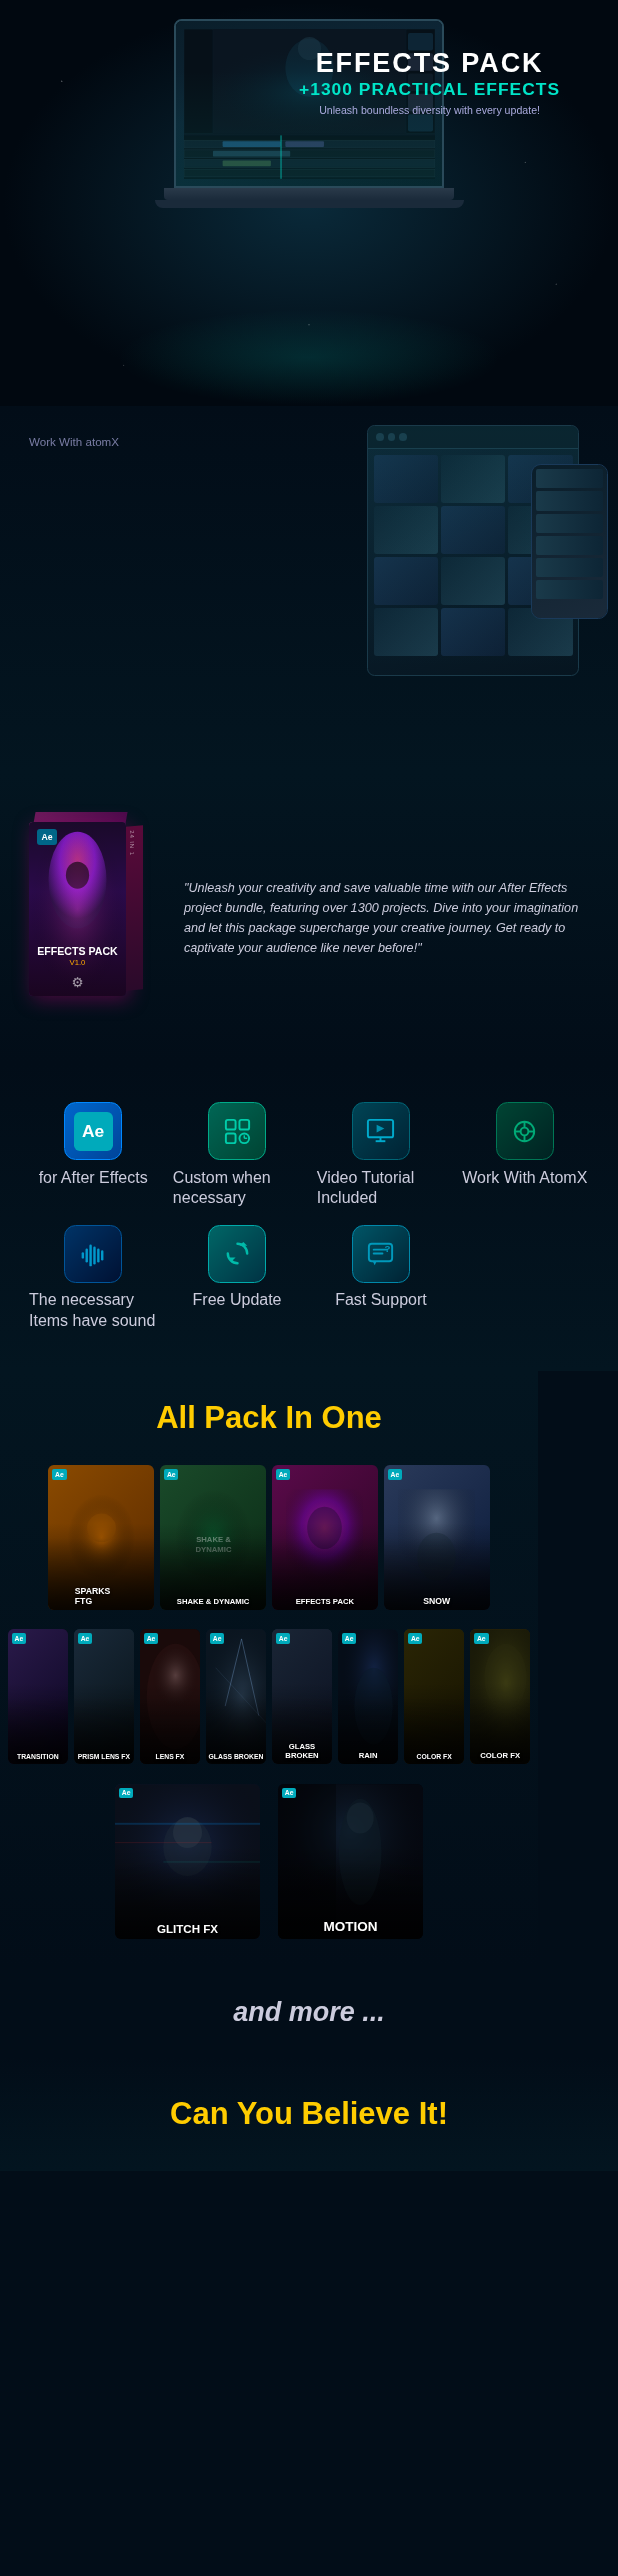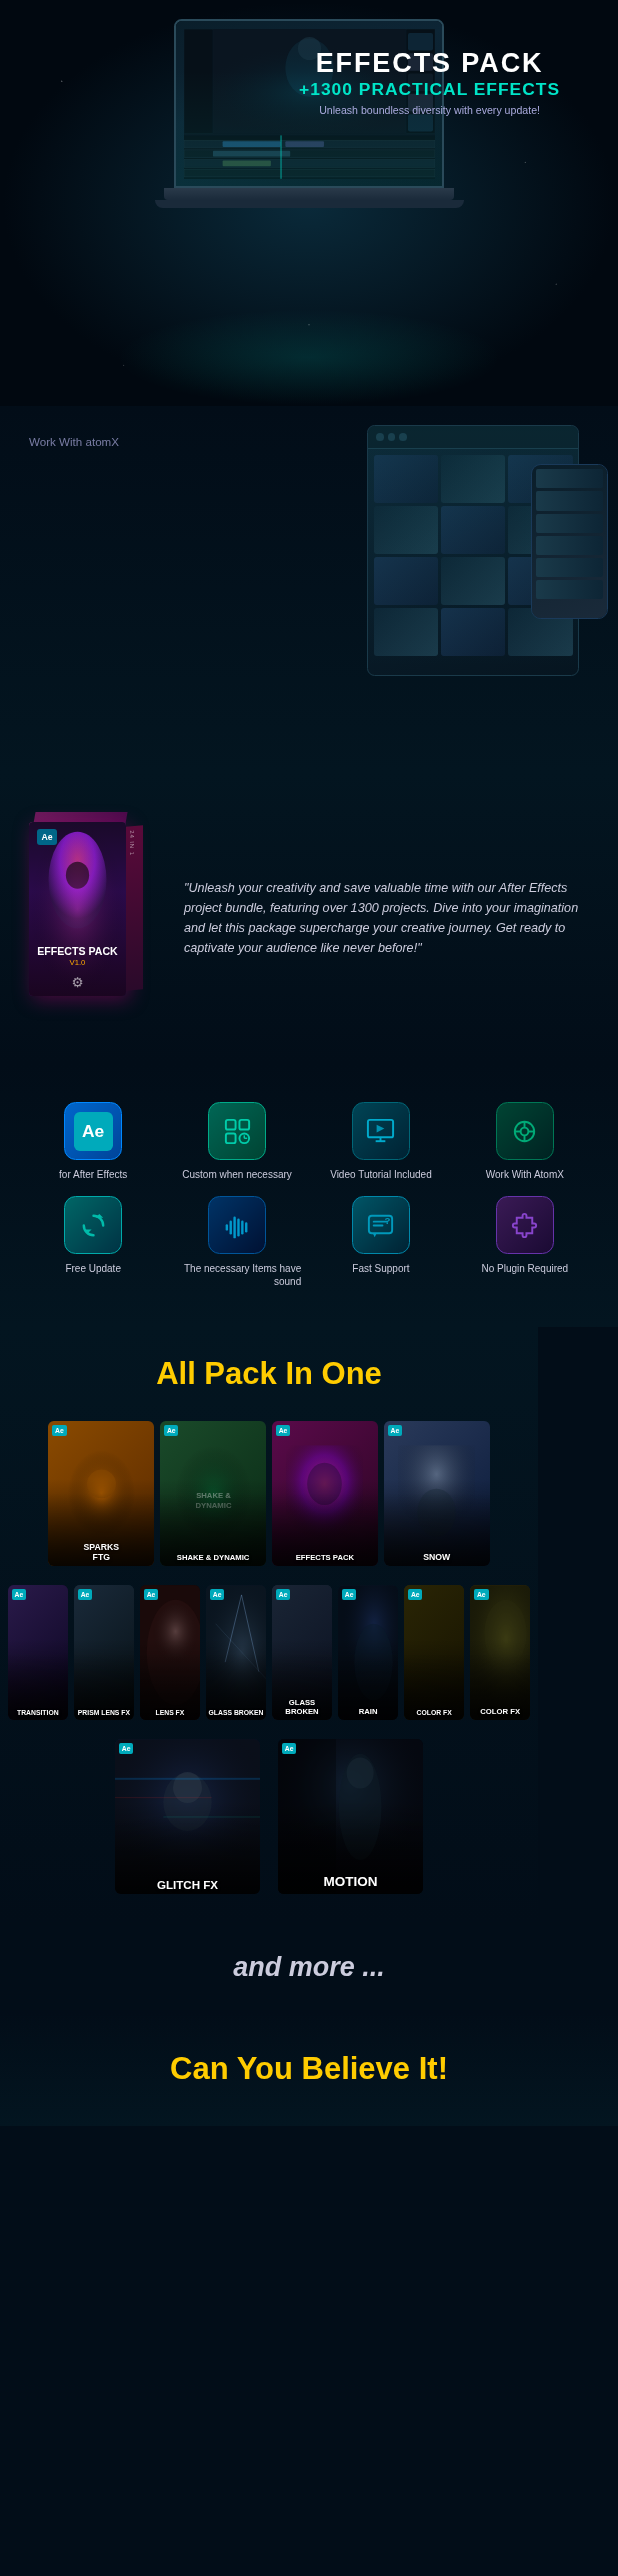--- a/index.html
+++ b/index.html
@@ -335,23 +335,23 @@
     }
     .feature-icon.blue { background: linear-gradient(135deg, #0066cc, #004499); border: 1px solid #0088ff; }
     .feature-icon.teal { background: linear-gradient(135deg, #006655, #004433); border: 1px solid #00aa88; }
     .feature-icon.dark-teal { background: linear-gradient(135deg, #004455, #002233); border: 1px solid #006677; }
     .feature-icon.dark-green { background: linear-gradient(135deg, #004433, #002222); border: 1px solid #007755; }
     .feature-icon.teal2 { background: linear-gradient(135deg, #006666, #003344); border: 1px solid #00aaaa; }
     .feature-icon.dark-blue { background: linear-gradient(135deg, #003366, #001133); border: 1px solid #005599; }
     .feature-icon.medium-teal { background: linear-gradient(135deg, #005566, #002233); border: 1px solid #0088aa; }
     .feature-icon.purple { background: linear-gradient(135deg, #3a1a55, #1a0a33); border: 1px solid #6633aa; }
     .feature-label {
-      font-size: 10px;
+      font-size: 16px;
       color: #ccd;
-      text-align: right;
+      text-align: left;
       line-height: 1.3;
     }
     .features-grid-row2 {
       margin-top: 15.5px;
     }
 
     
     .allpack-section {
       width: 538px;
       background: linear-gradient(180deg, #031520 0%, #020d18 100%);
@@ -663,83 +663,75 @@
           <line x1="20" y1="16" x2="26" y2="16" stroke="#00aa77" stroke-width="2"></line>
         </svg>
       </div>
       <span class="feature-label">Work With AtomX</span>
     </div>
   </div>
 
   <div class="features-grid features-grid-row2">
 
     <div class="feature-item">
-      <div class="feature-icon teal2">
-        <svg width="31" height="31" viewBox="0 0 32 32">
-          <path d="M16 6 A10 10 0 0 1 26 16" fill="none" stroke="#00bbaa" stroke-width="2.5" stroke-linecap="round"></path>
-          <path d="M16 26 A10 10 0 0 1 6 16" fill="none" stroke="#00bbaa" stroke-width="2.5" stroke-linecap="round"></path>
-          <polygon points="22,4 26,8 18,8" fill="#00bbaa"></polygon>
-          <polygon points="10,24 6,20 14,20" fill="#00bbaa"></polygon>
-        </svg>
-      </div>
-      <span class="feature-label">Free Update</span>
-    </div>
-    <div class="feature-item">
       <div class="feature-icon dark-blue">
         <svg width="31" height="31" viewBox="0 0 32 32">
           <line x1="5" y1="16" x2="5" y2="20" stroke="#0099cc" stroke-width="2.5" stroke-linecap="round"></line>
           <line x1="9" y1="12" x2="9" y2="24" stroke="#0099cc" stroke-width="2.5" stroke-linecap="round"></line>
           <line x1="13" y1="8" x2="13" y2="28" stroke="#0099cc" stroke-width="2.5" stroke-linecap="round"></line>
           <line x1="17" y1="10" x2="17" y2="26" stroke="#0099cc" stroke-width="2.5" stroke-linecap="round"></line>
           <line x1="21" y1="12" x2="21" y2="24" stroke="#0099cc" stroke-width="2.5" stroke-linecap="round"></line>
           <line x1="25" y1="14" x2="25" y2="22" stroke="#0099cc" stroke-width="2.5" stroke-linecap="round"></line>
         </svg>
       </div>
       <span class="feature-label">The necessary Items have sound</span>
     </div>
     <div class="feature-item">
+      <div class="feature-icon teal2">
+        <svg width="31" height="31" viewBox="0 0 32 32">
+          <path d="M16 6 A10 10 0 0 1 26 16" fill="none" stroke="#00bbaa" stroke-width="2.5" stroke-linecap="round"></path>
+          <path d="M16 26 A10 10 0 0 1 6 16" fill="none" stroke="#00bbaa" stroke-width="2.5" stroke-linecap="round"></path>
+          <polygon points="22,4 26,8 18,8" fill="#00bbaa"></polygon>
+          <polygon points="10,24 6,20 14,20" fill="#00bbaa"></polygon>
+        </svg>
+      </div>
+      <span class="feature-label">Free Update</span>
+    </div>
+    <div class="feature-item">
       <div class="feature-icon medium-teal">
         <svg width="31" height="31" viewBox="0 0 32 32" style="font-size:26px">
           <rect x="4" y="6" width="24" height="18" rx="3" fill="none" stroke="#0099bb" stroke-width="2"></rect>
           <line x1="9" y1="12" x2="23" y2="12" stroke="#0099bb" stroke-width="2" stroke-linecap="round"></line>
           <line x1="9" y1="16" x2="18" y2="16" stroke="#0099bb" stroke-width="2" stroke-linecap="round"></line>
           <polygon points="8,24 12,24 10,28" fill="#0099bb"></polygon>
           <text x="20" y="14" font-size="10" fill="#0099bb" font-weight="bold">?</text>
         </svg>
       </div>
       <span class="feature-label">Fast Support</span>
     </div>
-    <div class="feature-item">
-      <div class="feature-icon purple">
-        <svg width="31" height="31" viewBox="0 0 32 32">
-          <path d="M8 8 L14 8 L14 6 Q14 4 16 4 Q18 4 18 6 L18 8 L24 8 L24 14 L26 14 Q28 14 28 16 Q28 18 26 18 L24 18 L24 24 L18 24 L18 26 Q18 28 16 28 Q14 28 14 26 L14 24 L8 24 L8 18 L6 18 Q4 18 4 16 Q4 14 6 14 L8 14 Z" fill="none" stroke="#8844cc" stroke-width="2"></path>
-        </svg>
-      </div>
-      <span class="feature-label">No Plugin Required</span>
-    </div>
   </div>
 </section>
 
 <section class="allpack-section">
   <h2 class="allpack-title">All Pack In One</h2>
 
   <div class="packs-row">
     <div class="pack-box pb1">
       <div class="ae-badge">Ae</div>
       <div class="pack-img">
         <svg width="77" height="97" viewBox="0 0 80 100">
           <radialGradient id="spark" cx="50%" cy="50%" r="50%">
             <stop offset="0%" stop-color="#ff8800" stop-opacity="0.6"></stop>
             <stop offset="100%" stop-color="transparent"></stop>
           </radialGradient>
           <ellipse cx="40" cy="50" rx="35" ry="45" fill="url(#spark)"></ellipse>
           <circle cx="40" cy="40" r="15" fill="#8a4a00" opacity="0.5"></circle>
         </svg>
       </div>
-      <div style="position:absolute;bottom:3.9px;left:50%;transform:translateX(-50%);font-size:8.7px;font-weight:700;color:#fff;text-align:center;z-index:2;text-shadow:0 1px 2.9px rgba(0,0,0,0.9);">SPARKS FTG</div>
+      <div style="position:absolute;bottom:3.9px;left:50%;transform:translateX(-50%);font-size:8.7px;font-weight:700;color:#fff;text-align:left;z-index:2;text-shadow:0 1px 2.9px rgba(0,0,0,0.9);">SPARKS FTG</div>
       <div style="position:absolute;bottom:0;left:0;right:0;height:50%;background:linear-gradient(180deg,transparent,rgba(0,0,0,0.7));z-index:1;"></div>
     </div>
     <div class="pack-box pb3">
       <div class="ae-badge">Ae</div>
       <div class="pack-img">
         <svg width="77" height="97" viewBox="0 0 80 100">
           <radialGradient id="shake" cx="50%" cy="50%" r="50%">
             <stop offset="0%" stop-color="#006633" stop-opacity="0.5"></stop>
             <stop offset="100%" stop-color="transparent"></stop>
           </radialGradient>

